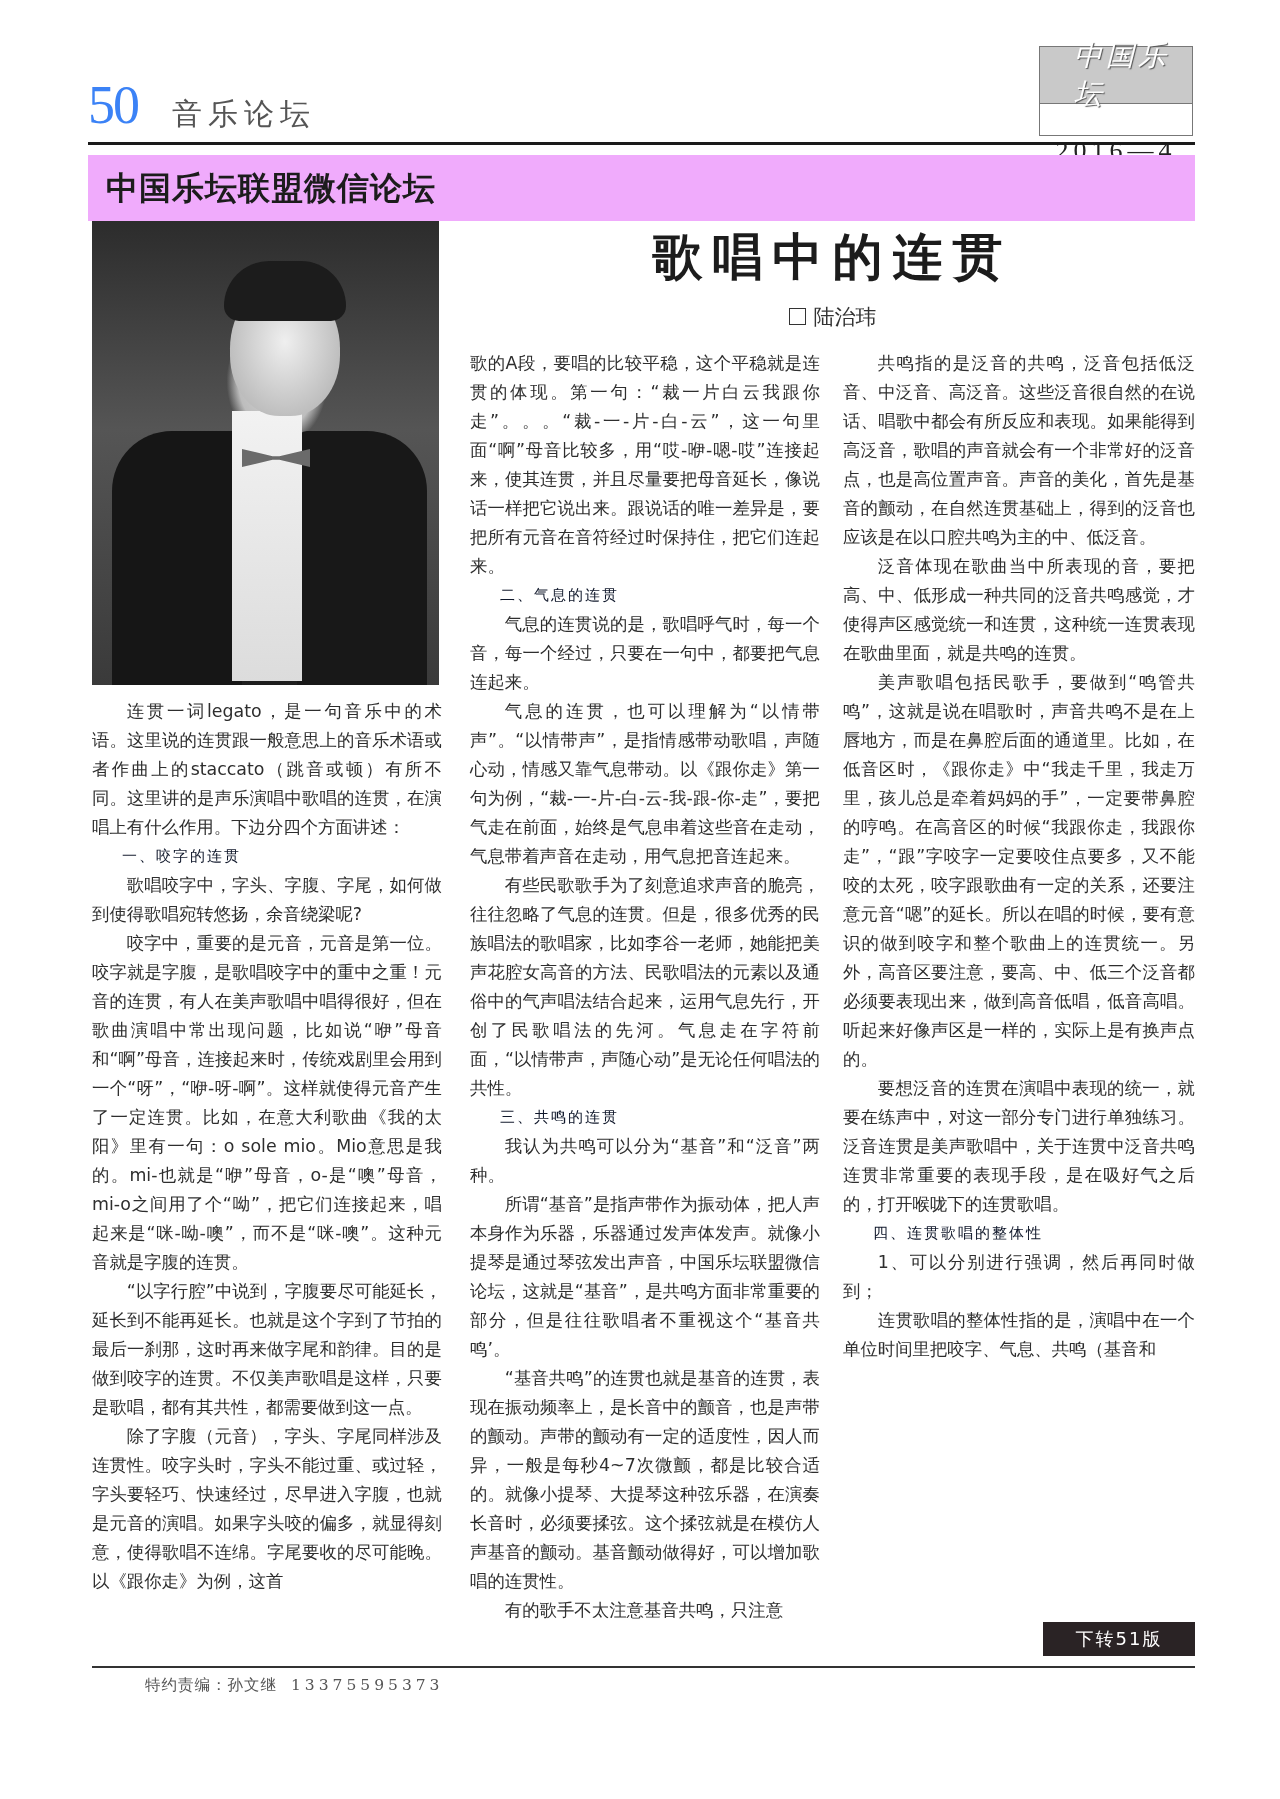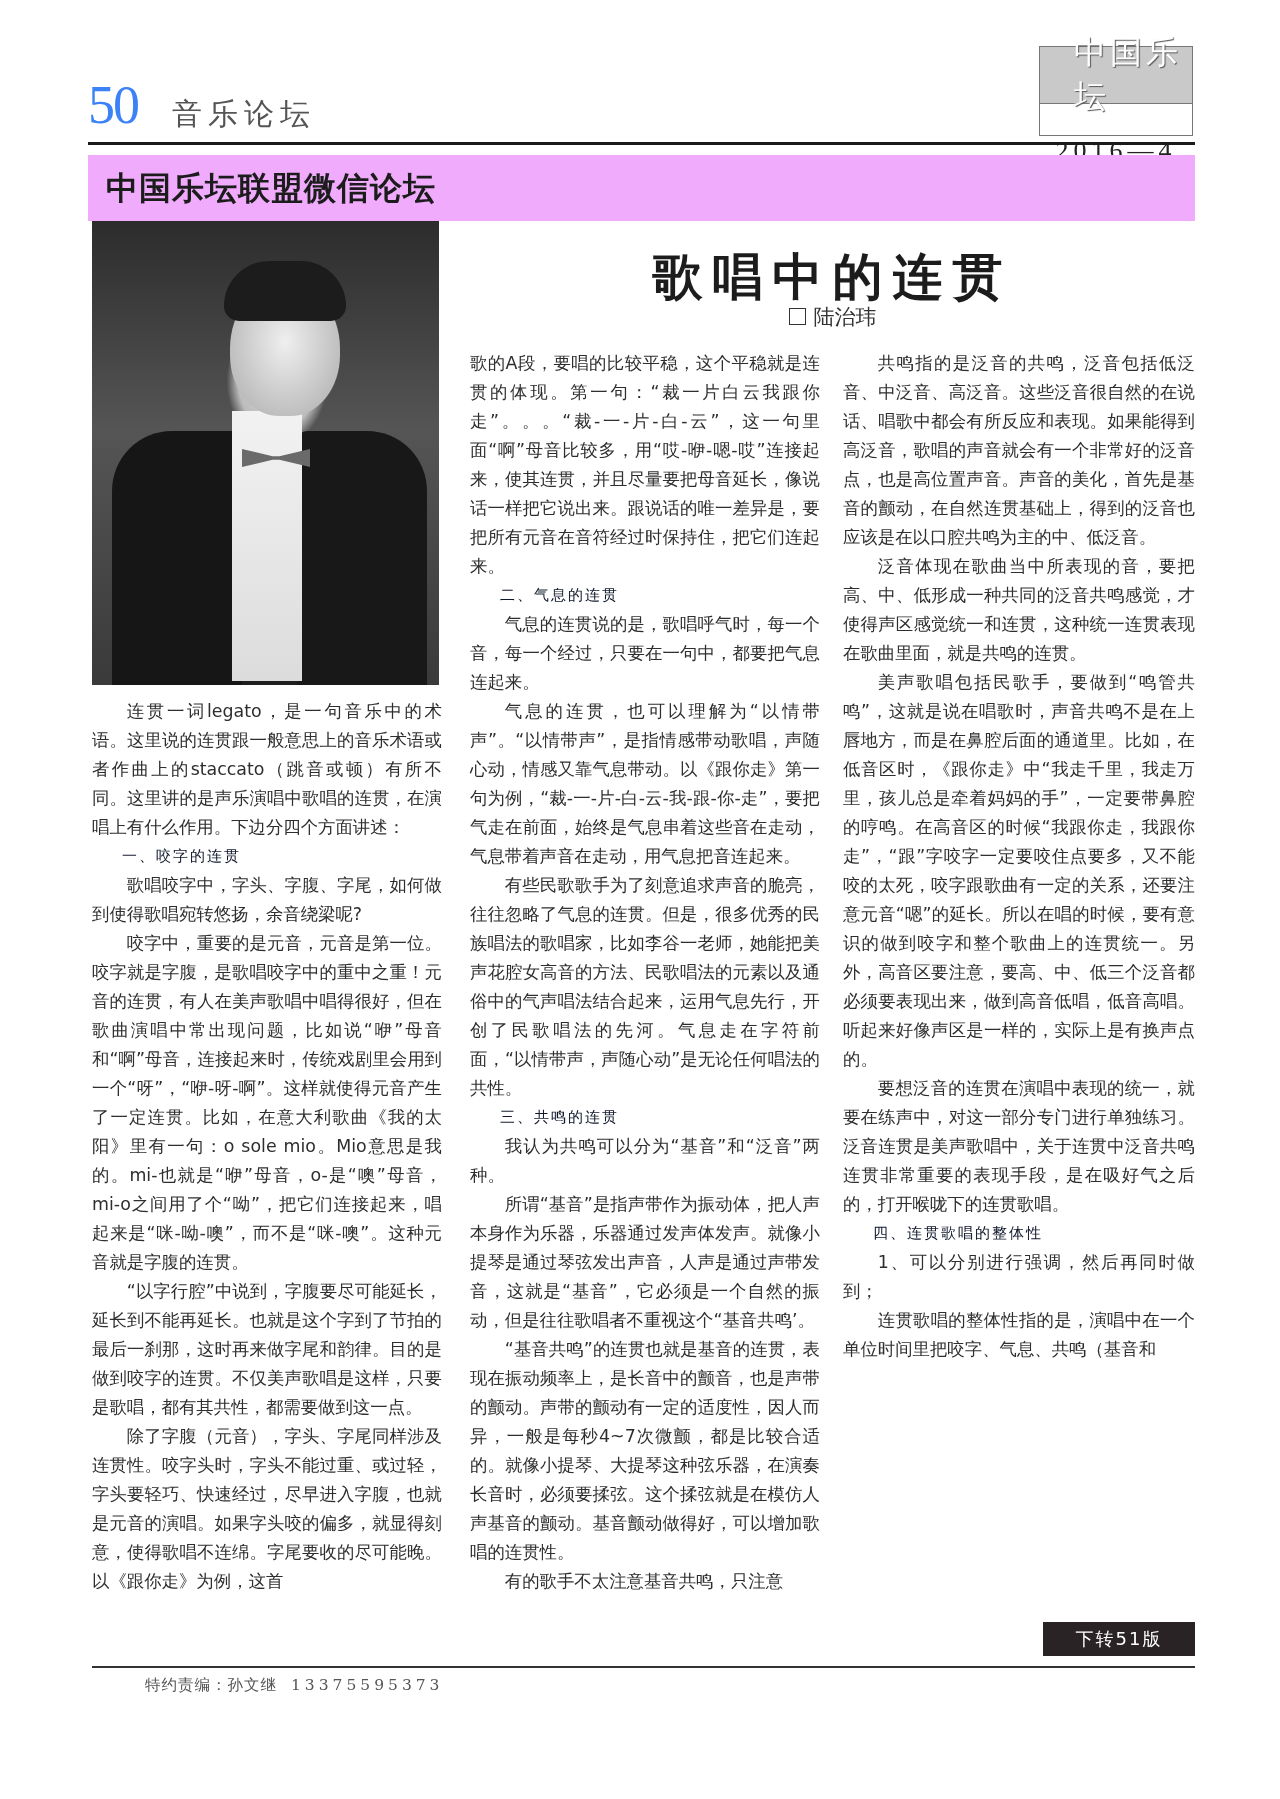--- a/index.html
+++ b/index.html
@@ -2,35 +2,35 @@
 <html><head>
 <meta charset="utf-8">
 <style>
   html,body{margin:0;padding:0;background:#ffffff;}
   body{width:1280px;height:1799px;position:relative;overflow:hidden;font-family:"DejaVu Sans",sans-serif;color:#2a2a2a;}
   .abs{position:absolute;}
   .page-num{left:88px;top:78px;font-family:Liberation Serif, serif;font-size:54px;line-height:54px;color:#3b82f6;letter-spacing:-2px;}
   .section-name{left:172px;top:94px;font-family:"DejaVu Serif",serif;font-size:30px;color:#555;letter-spacing:6px;font-weight:300;}
   .header-rule{left:88px;top:142px;width:1107px;height:3px;background:#1a1a1a;}
   .logo-box{left:1039px;top:46px;width:154px;height:90px;border:1.5px solid #777;box-sizing:border-box;}
-  .logo-top{height:56px;background:#c9c9c9;display:flex;align-items:center;justify-content:center;font-family:"DejaVu Serif",serif;font-size:32px;color:#fff;text-shadow:1px 1px 1px #555;letter-spacing:4px;border-bottom:1.5px solid #777;padding-left:34px;}
+  .logo-top{height:56px;background:#c9c9c9;display:flex;align-items:center;justify-content:center;font-family:"DejaVu Serif",serif;font-style:italic;font-size:28px;color:#fff;text-shadow:1px 1px 1px #555;letter-spacing:4px;border-bottom:1.5px solid #777;padding-left:34px;}
   .logo-bottom{height:32px;display:flex;align-items:center;justify-content:center;font-family:"Liberation Serif",serif;font-size:26px;letter-spacing:5px;color:#222;margin-top:31px;}
   .banner{left:88px;top:155px;width:1107px;height:66px;background:#f0abfc;}
   .banner-text{position:absolute;left:18px;top:12px;font-family:"DejaVu Serif",serif;font-weight:bold;font-size:32px;color:#1c1c1c;letter-spacing:1px;}
   .photo{left:92px;top:221px;width:347px;height:464px;background:
       radial-gradient(ellipse 70px 90px at 185px 160px,#d9d9d9 0%,#bdbdbd 55%,transparent 72%),
       radial-gradient(ellipse 150px 210px at 175px 400px,#1a1a1a 0%,#222 60%,transparent 80%),
       linear-gradient(180deg,#2c2c2c 0%,#555 45%,#3a3a3a 100%);overflow:hidden;}
   .photo .shirt{position:absolute;left:140px;top:190px;width:70px;height:270px;background:linear-gradient(180deg,#f2f2f2,#dcdcdc);}
   .photo .bow{position:absolute;left:150px;top:228px;width:68px;height:18px;background:#6a6a6a;clip-path:polygon(0 0,45% 40%,55% 40%,100% 0,100% 100%,55% 60%,45% 60%,0 100%);}
   .photo .face{position:absolute;left:138px;top:60px;width:110px;height:135px;border-radius:50% 50% 45% 45%;background:radial-gradient(ellipse at 50% 45%,#efefef,#bcbcbc 75%);}
   .photo .hair{position:absolute;left:132px;top:40px;width:122px;height:60px;border-radius:60px 60px 20px 20px;background:#1c1c1c;}
   .photo .jacket-l{position:absolute;left:20px;top:210px;width:130px;height:260px;background:#161616;border-radius:60px 10px 0 0;}
   .photo .jacket-r{position:absolute;left:205px;top:210px;width:130px;height:260px;background:#181818;border-radius:10px 60px 0 0;}
-  .title{left:470px;top:244px;width:725px;text-align:center;font-family:"DejaVu Serif",serif;font-weight:bold;font-size:50px;letter-spacing:10px;color:#1c1c1c;}
+  .title{left:470px;top:224px;width:725px;text-align:center;font-family:"DejaVu Serif",serif;font-weight:bold;font-size:50px;letter-spacing:10px;color:#1c1c1c;}
   .byline{left:470px;top:303px;width:725px;text-align:center;font-family:"DejaVu Sans",sans-serif;font-size:21px;color:#333;}
   .byline .box-glyph{display:inline-block;width:15px;height:15px;border:1.5px solid #333;margin-right:8px;vertical-align:-1px;}
   .col{position:absolute;font-size:17.4px;line-height:29px;color:#2e2e2e;text-align:justify;}
   .col p{margin:0;text-indent:2em;}
   .col p.noind{text-indent:0;}
   .col .sub{font-family:"DejaVu Serif",serif;font-size:15px;color:#0f172a;text-indent:2em;letter-spacing:2px;}
   .col-left{left:92px;top:697px;width:350px;}
   .col-mid{left:470px;top:349px;width:350px;}
   .col-right{left:843px;top:349px;width:352px;}
   .continue{left:1043px;top:1622px;width:152px;height:34px;background:#2a2325;color:#fff;font-size:18px;display:flex;align-items:center;justify-content:center;letter-spacing:2px;}
@@ -76,21 +76,21 @@
     <p>除了字腹（元音），字头、字尾同样涉及连贯性。咬字头时，字头不能过重、或过轻，字头要轻巧、快速经过，尽早进入字腹，也就是元音的演唱。如果字头咬的偏多，就显得刻意，使得歌唱不连绵。字尾要收的尽可能晚。以《跟你走》为例，这首</p>
   </div>
 <div class="col col-mid">
     <p class="noind">歌的A段，要唱的比较平稳，这个平稳就是连贯的体现。第一句：“裁一片白云我跟你走”。。。“裁-一-片-白-云”，这一句里面“啊”母音比较多，用“哎-咿-嗯-哎”连接起来，使其连贯，并且尽量要把母音延长，像说话一样把它说出来。跟说话的唯一差异是，要把所有元音在音符经过时保持住，把它们连起来。</p>
     <p class="sub">二、气息的连贯</p>
     <p>气息的连贯说的是，歌唱呼气时，每一个音，每一个经过，只要在一句中，都要把气息连起来。</p>
     <p>气息的连贯，也可以理解为“以情带声”。“以情带声”，是指情感带动歌唱，声随心动，情感又靠气息带动。以《跟你走》第一句为例，“裁-一-片-白-云-我-跟-你-走”，要把气走在前面，始终是气息串着这些音在走动，气息带着声音在走动，用气息把音连起来。</p>
     <p>有些民歌歌手为了刻意追求声音的脆亮，往往忽略了气息的连贯。但是，很多优秀的民族唱法的歌唱家，比如李谷一老师，她能把美声花腔女高音的方法、民歌唱法的元素以及通俗中的气声唱法结合起来，运用气息先行，开创了民歌唱法的先河。气息走在字符前面，“以情带声，声随心动”是无论任何唱法的共性。</p>
     <p class="sub">三、共鸣的连贯</p>
     <p>我认为共鸣可以分为“基音”和“泛音”两种。</p>
-    <p>所谓“基音”是指声带作为振动体，把人声本身作为乐器，乐器通过发声体发声。就像小提琴是通过琴弦发出声音，人声是通过声带发音，这就是“基音”，它必须是一个自然的振动，但是往往歌唱者不重视这个“基音共鸣’。</p>
+    <p>所谓“基音”是指声带作为振动体，把人声本身作为乐器，乐器通过发声体发声。就像小提琴是通过琴弦发出声音，中国乐坛联盟微信论坛，这就是“基音”，是共鸣方面非常重要的部分，但是往往歌唱者不重视这个“基音共鸣’。</p>
     <p>“基音共鸣”的连贯也就是基音的连贯，表现在振动频率上，是长音中的颤音，也是声带的颤动。声带的颤动有一定的适度性，因人而异，一般是每秒4~7次微颤，都是比较合适的。就像小提琴、大提琴这种弦乐器，在演奏长音时，必须要揉弦。这个揉弦就是在模仿人声基音的颤动。基音颤动做得好，可以增加歌唱的连贯性。</p>
     <p>有的歌手不太注意基音共鸣，只注意</p>
   </div>
 <div class="col col-right">
     <p>共鸣指的是泛音的共鸣，泛音包括低泛音、中泛音、高泛音。这些泛音很自然的在说话、唱歌中都会有所反应和表现。如果能得到高泛音，歌唱的声音就会有一个非常好的泛音点，也是高位置声音。声音的美化，首先是基音的颤动，在自然连贯基础上，得到的泛音也应该是在以口腔共鸣为主的中、低泛音。</p>
     <p>泛音体现在歌曲当中所表现的音，要把高、中、低形成一种共同的泛音共鸣感觉，才使得声区感觉统一和连贯，这种统一连贯表现在歌曲里面，就是共鸣的连贯。</p>
     <p>美声歌唱包括民歌手，要做到“鸣管共鸣”，这就是说在唱歌时，声音共鸣不是在上唇地方，而是在鼻腔后面的通道里。比如，在低音区时，《跟你走》中“我走千里，我走万里，孩儿总是牵着妈妈的手”，一定要带鼻腔的哼鸣。在高音区的时候“我跟你走，我跟你走”，“跟”字咬字一定要咬住点要多，又不能咬的太死，咬字跟歌曲有一定的关系，还要注意元音“嗯”的延长。所以在唱的时候，要有意识的做到咬字和整个歌曲上的连贯统一。另外，高音区要注意，要高、中、低三个泛音都必须要表现出来，做到高音低唱，低音高唱。听起来好像声区是一样的，实际上是有换声点的。</p>
     <p>要想泛音的连贯在演唱中表现的统一，就要在练声中，对这一部分专门进行单独练习。泛音连贯是美声歌唱中，关于连贯中泛音共鸣连贯非常重要的表现手段，是在吸好气之后的，打开喉咙下的连贯歌唱。</p>
     <p class="sub">四、连贯歌唱的整体性</p>
     <p>1、可以分别进行强调，然后再同时做到；</p>

